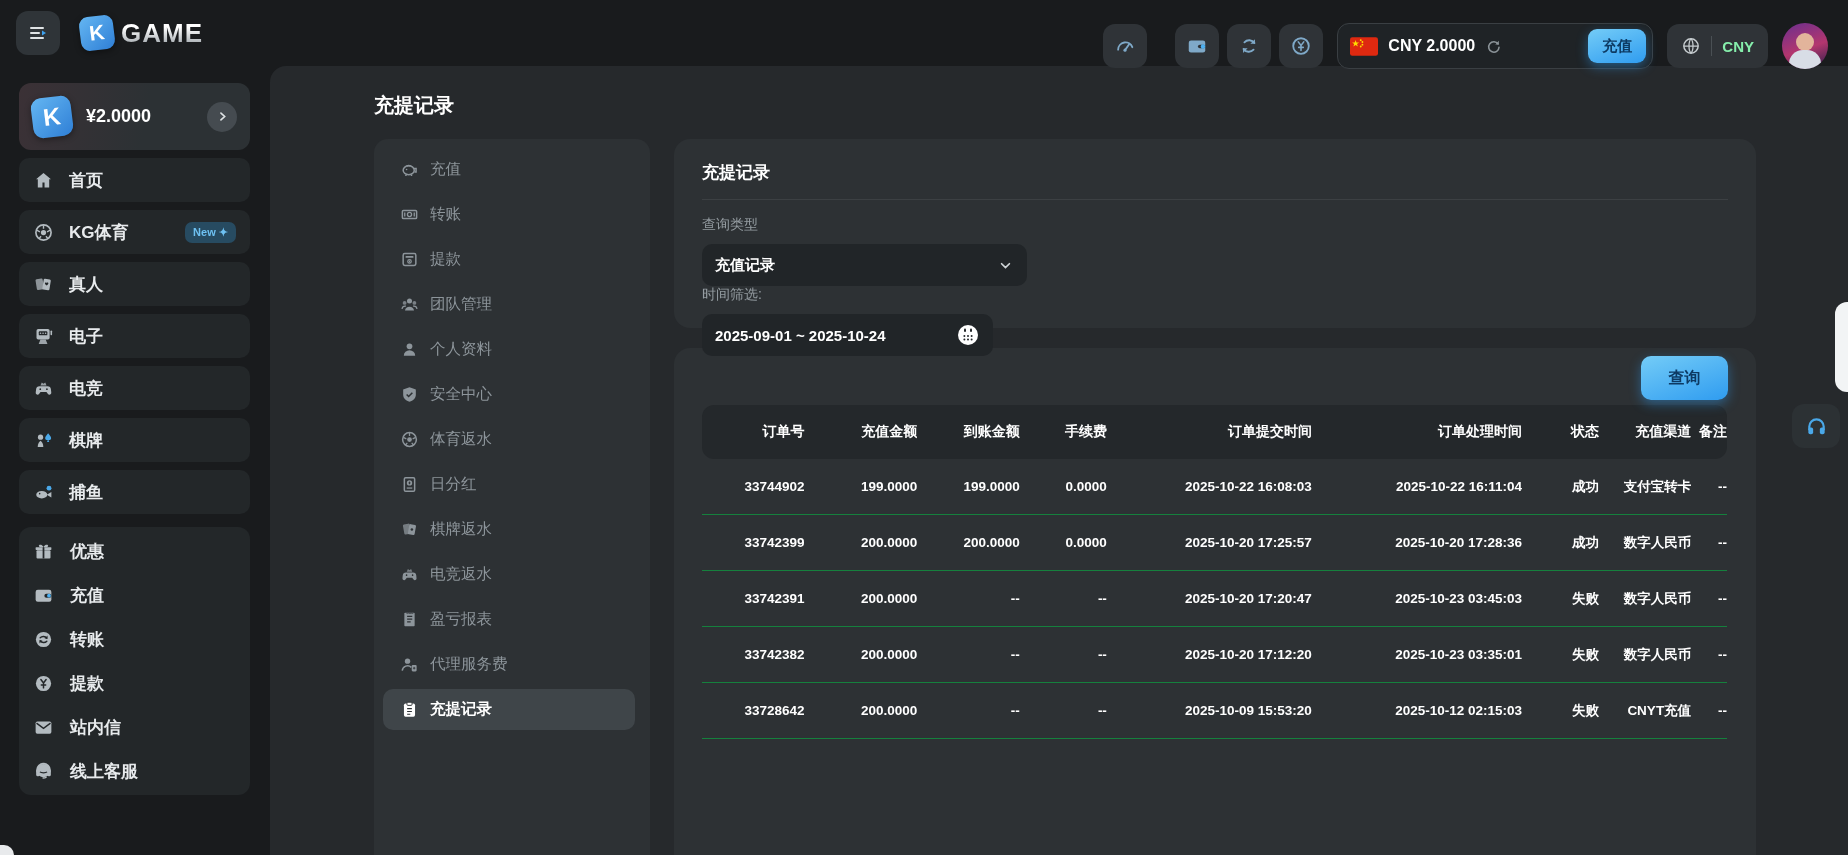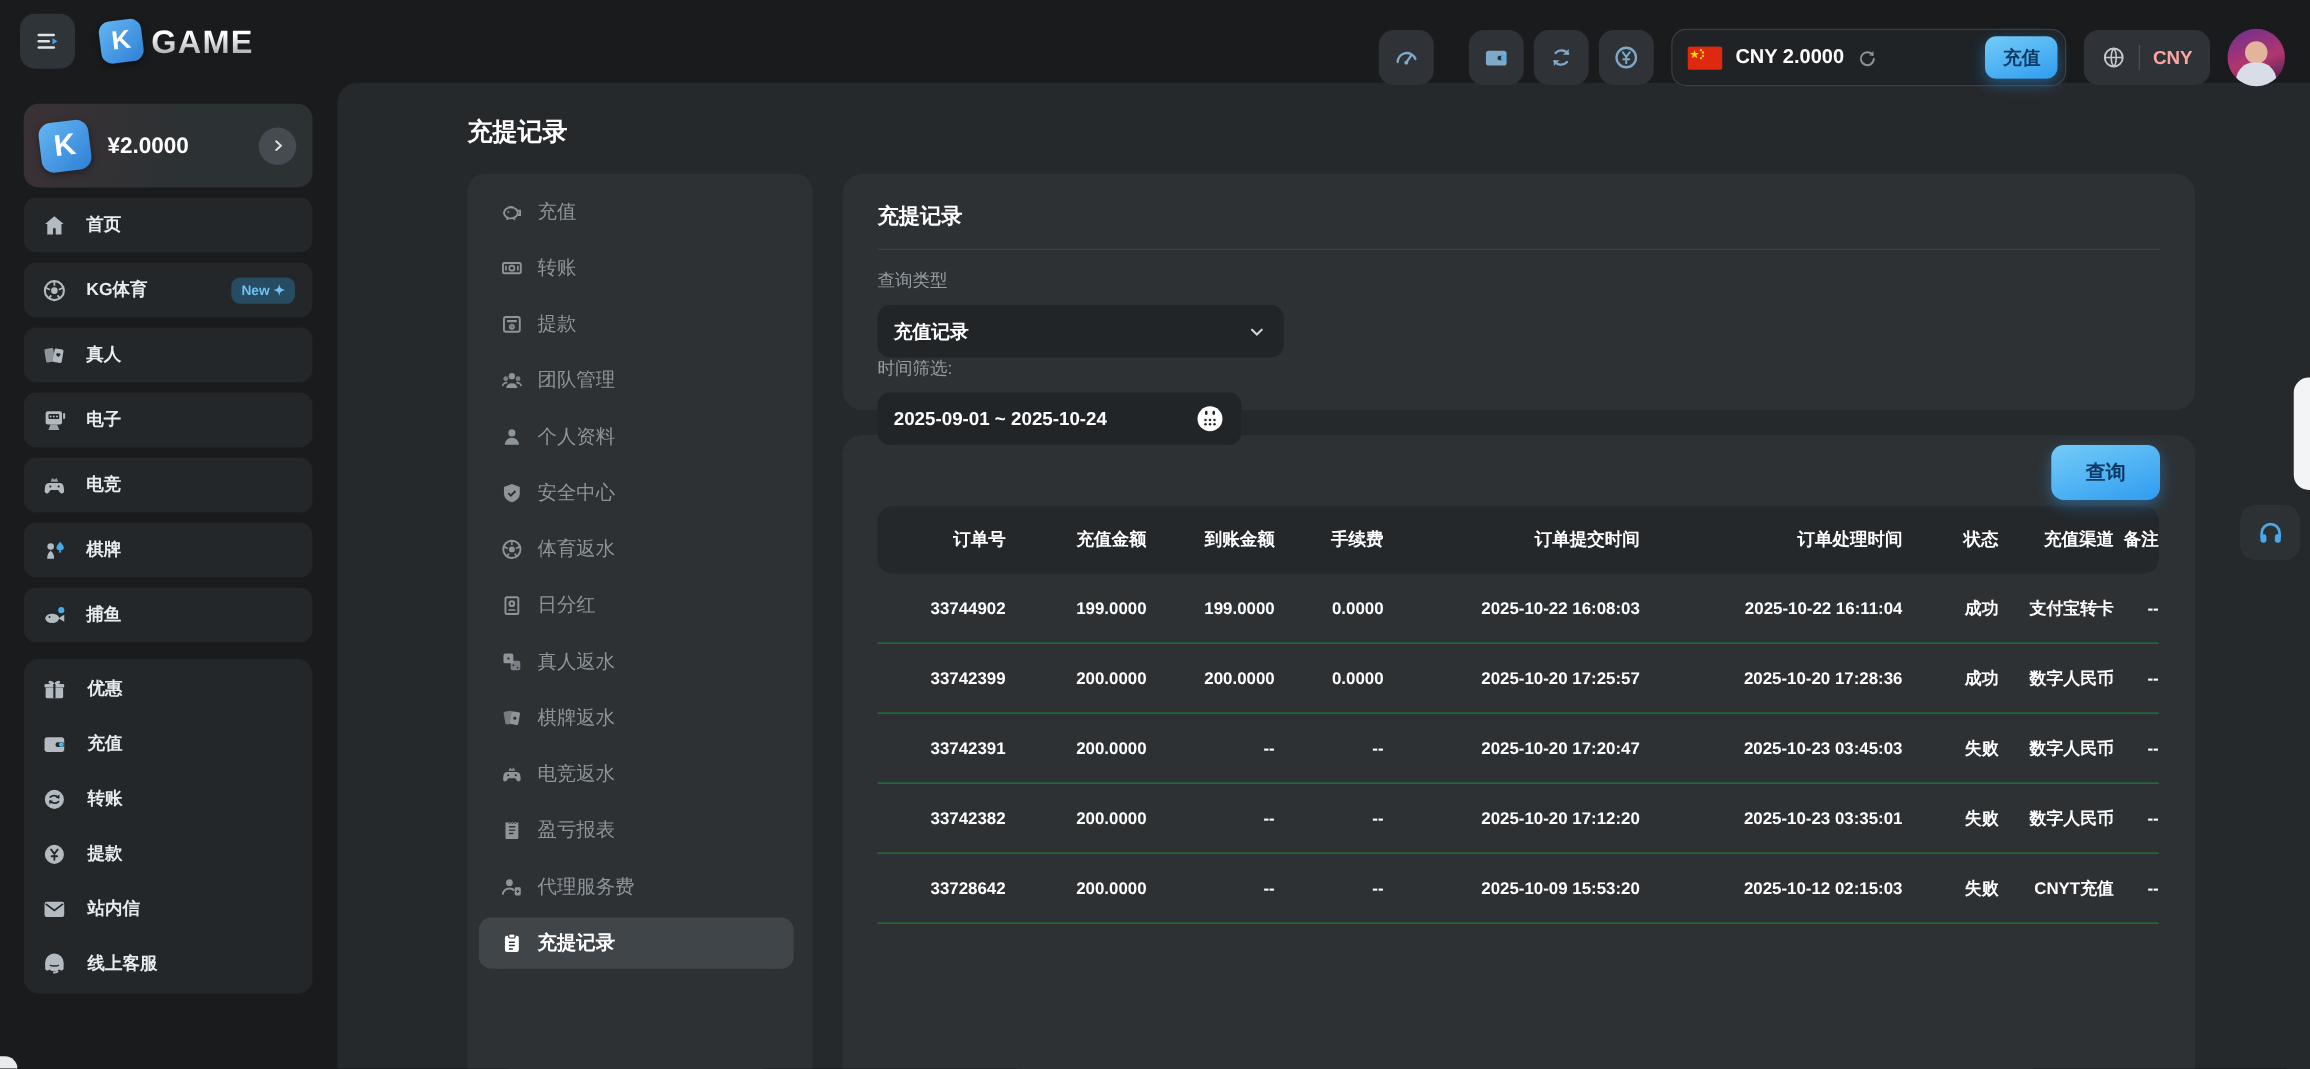--- a/index.html
+++ b/index.html
@@ -30,40 +30,40 @@
   .balance-text { font-size:16px; font-weight:bold; color:#fff; white-space:nowrap; }
   .refresh-ic { width:17px; height:17px; color:#8b9398; }
   .pill-spacer { flex:1; }
   .btn-blue { border:none; border-radius:9px; cursor:pointer; font-weight:bold; color:#0d3a63;
     background:linear-gradient(160deg,#74ccf7,#2f9cf0); box-shadow:0 4px 12px rgba(47,156,240,.45); }
   .deposit-btn { width:58px; height:34px; font-size:15px; }
   .lang-pill { height:44px; border-radius:12px; background:#2f3337; display:flex; align-items:center;
     gap:10px; padding:0 14px; margin-left:14px; cursor:pointer; }
   .lang-pill .ic { width:20px; height:20px; color:#c6cccf; }
   .lang-divider { width:1px; height:20px; background:#4a5054; }
-  .lang-label { font-size:15px; font-weight:bold; color:#fca5a5; }
+  .lang-label { font-size:15px; font-weight:bold; color:#86efac; }
   .avatar { width:46px; height:46px; border-radius:50%; margin-left:14px; overflow:hidden; cursor:pointer;
     background:linear-gradient(160deg,#6b2f8f,#b3366e 55%,#2a1f4a); position:relative; }
   .avatar::before { content:""; position:absolute; left:50%; top:22%; width:18px; height:18px; margin-left:-9px;
     border-radius:50%; background:#e2b49b; }
   .avatar::after { content:""; position:absolute; left:50%; top:58%; width:32px; height:26px; margin-left:-16px;
     border-radius:14px 14px 0 0; background:#d8dde6; }
   
   .sidebar { position:absolute; left:0; top:66px; bottom:0; width:270px; padding:17px 20px 0 19px; overflow:hidden; }
   .balance-card { height:67px; border-radius:12px; display:flex; align-items:center; gap:14px; padding:0 13px;
     background:linear-gradient(100deg,#3b3136 0%,#2c3134 55%,#2c3134 100%); margin-bottom:8px; }
   .balance-card .logo-mark { width:40px; height:40px; font-size:24px; border-radius:10px; }
   .balance-amount { font-size:18px; font-weight:bold; color:#fff; }
   .chev-circle { margin-left:auto; width:30px; height:30px; border-radius:50%; background:#454b50; border:none;
     color:#dfe3e5; display:flex; align-items:center; justify-content:center; cursor:pointer; }
   .chev-circle .ic { width:15px; height:15px; }
   .nav-item { height:44px; border-radius:10px; background:#232729; margin-bottom:8px;
     display:flex; align-items:center; gap:15px; padding:0 14px; cursor:pointer; }
   .nav-item .ic { width:21px; height:21px; color:#b3bbc0; flex:none; }
-  .nav-item .lbl { font-size:14px; font-weight:600; color:#e8ebed; white-space:nowrap; }
+  .nav-item .lbl { font-size:17px; font-weight:600; color:#e8ebed; white-space:nowrap; }
   .badge { margin-left:auto; background:#274b61; color:#6ec1f2; font-size:11px; font-weight:bold;
     border-radius:7px; padding:4px 8px; white-space:nowrap; }
   .nav-panel { border-radius:12px; background:#232729; padding:2px 0; margin-top:13px; }
   .nav-panel .nav-item { background:transparent; margin-bottom:0;gap:16px; }
   
   .main { position:absolute; left:270px; top:66px; right:0; bottom:0; background:#26292c;
     border-top-left-radius:16px; overflow:hidden; }
   .page-title { margin:26px 0 0 104px; font-size:20px; font-weight:bold; color:#fff; }
   .content-row { display:flex; margin:20px 0 0 104px; align-items:flex-start; }
   .subnav { width:276px; min-height:740px; border-radius:14px; background:#2d3134; padding:10px 15px 10px 9px; flex:none; }
@@ -453,32 +453,20 @@
                 <circle cx="12" cy="10" r="3.4" fill="currentColor"></circle>
                 <path d="M12 8.3v3.4M10.6 10h2.8" stroke="#2d3134" stroke-width="1.1"></path>
                 <path d="M8.5 16.5h7" stroke="currentColor" stroke-width="1.6"></path>
               </svg>
             </span>
             <span class="lbl">日分红</span>
           </div>
           <div class="subnav-item">
             <span class="ic">
               <svg viewBox="0 0 24 24">
-                <rect x="3.5" y="3.5" width="10" height="10" rx="2" fill="currentColor"></rect>
-                <rect x="10.8" y="10.8" width="9.7" height="9.7" rx="2" fill="currentColor" opacity=".8"></rect>
-                <circle cx="8.5" cy="8.5" r="1.2" fill="#2d3134"></circle>
-                <circle cx="13.5" cy="15.5" r="1" fill="#2d3134"></circle>
-                <circle cx="17.8" cy="17.8" r="1" fill="#2d3134"></circle>
-              </svg>
-            </span>
-            <span class="lbl">真人返水</span>
-          </div>
-          <div class="subnav-item">
-            <span class="ic">
-              <svg viewBox="0 0 24 24">
                 <rect x="4.5" y="5" width="8.6" height="13" rx="1.5" transform="rotate(-10 8.8 11.5)" fill="currentColor" opacity=".75"></rect>
                 <rect x="10.8" y="5.6" width="8.6" height="13" rx="1.5" transform="rotate(10 15.1 12.1)" fill="currentColor"></rect>
                 <circle cx="15" cy="12" r="1.6" fill="#2d3134"></circle>
               </svg>
             </span>
             <span class="lbl">棋牌返水</span>
           </div>
           <div class="subnav-item">
             <span class="ic">
               <svg viewBox="0 0 24 24">

